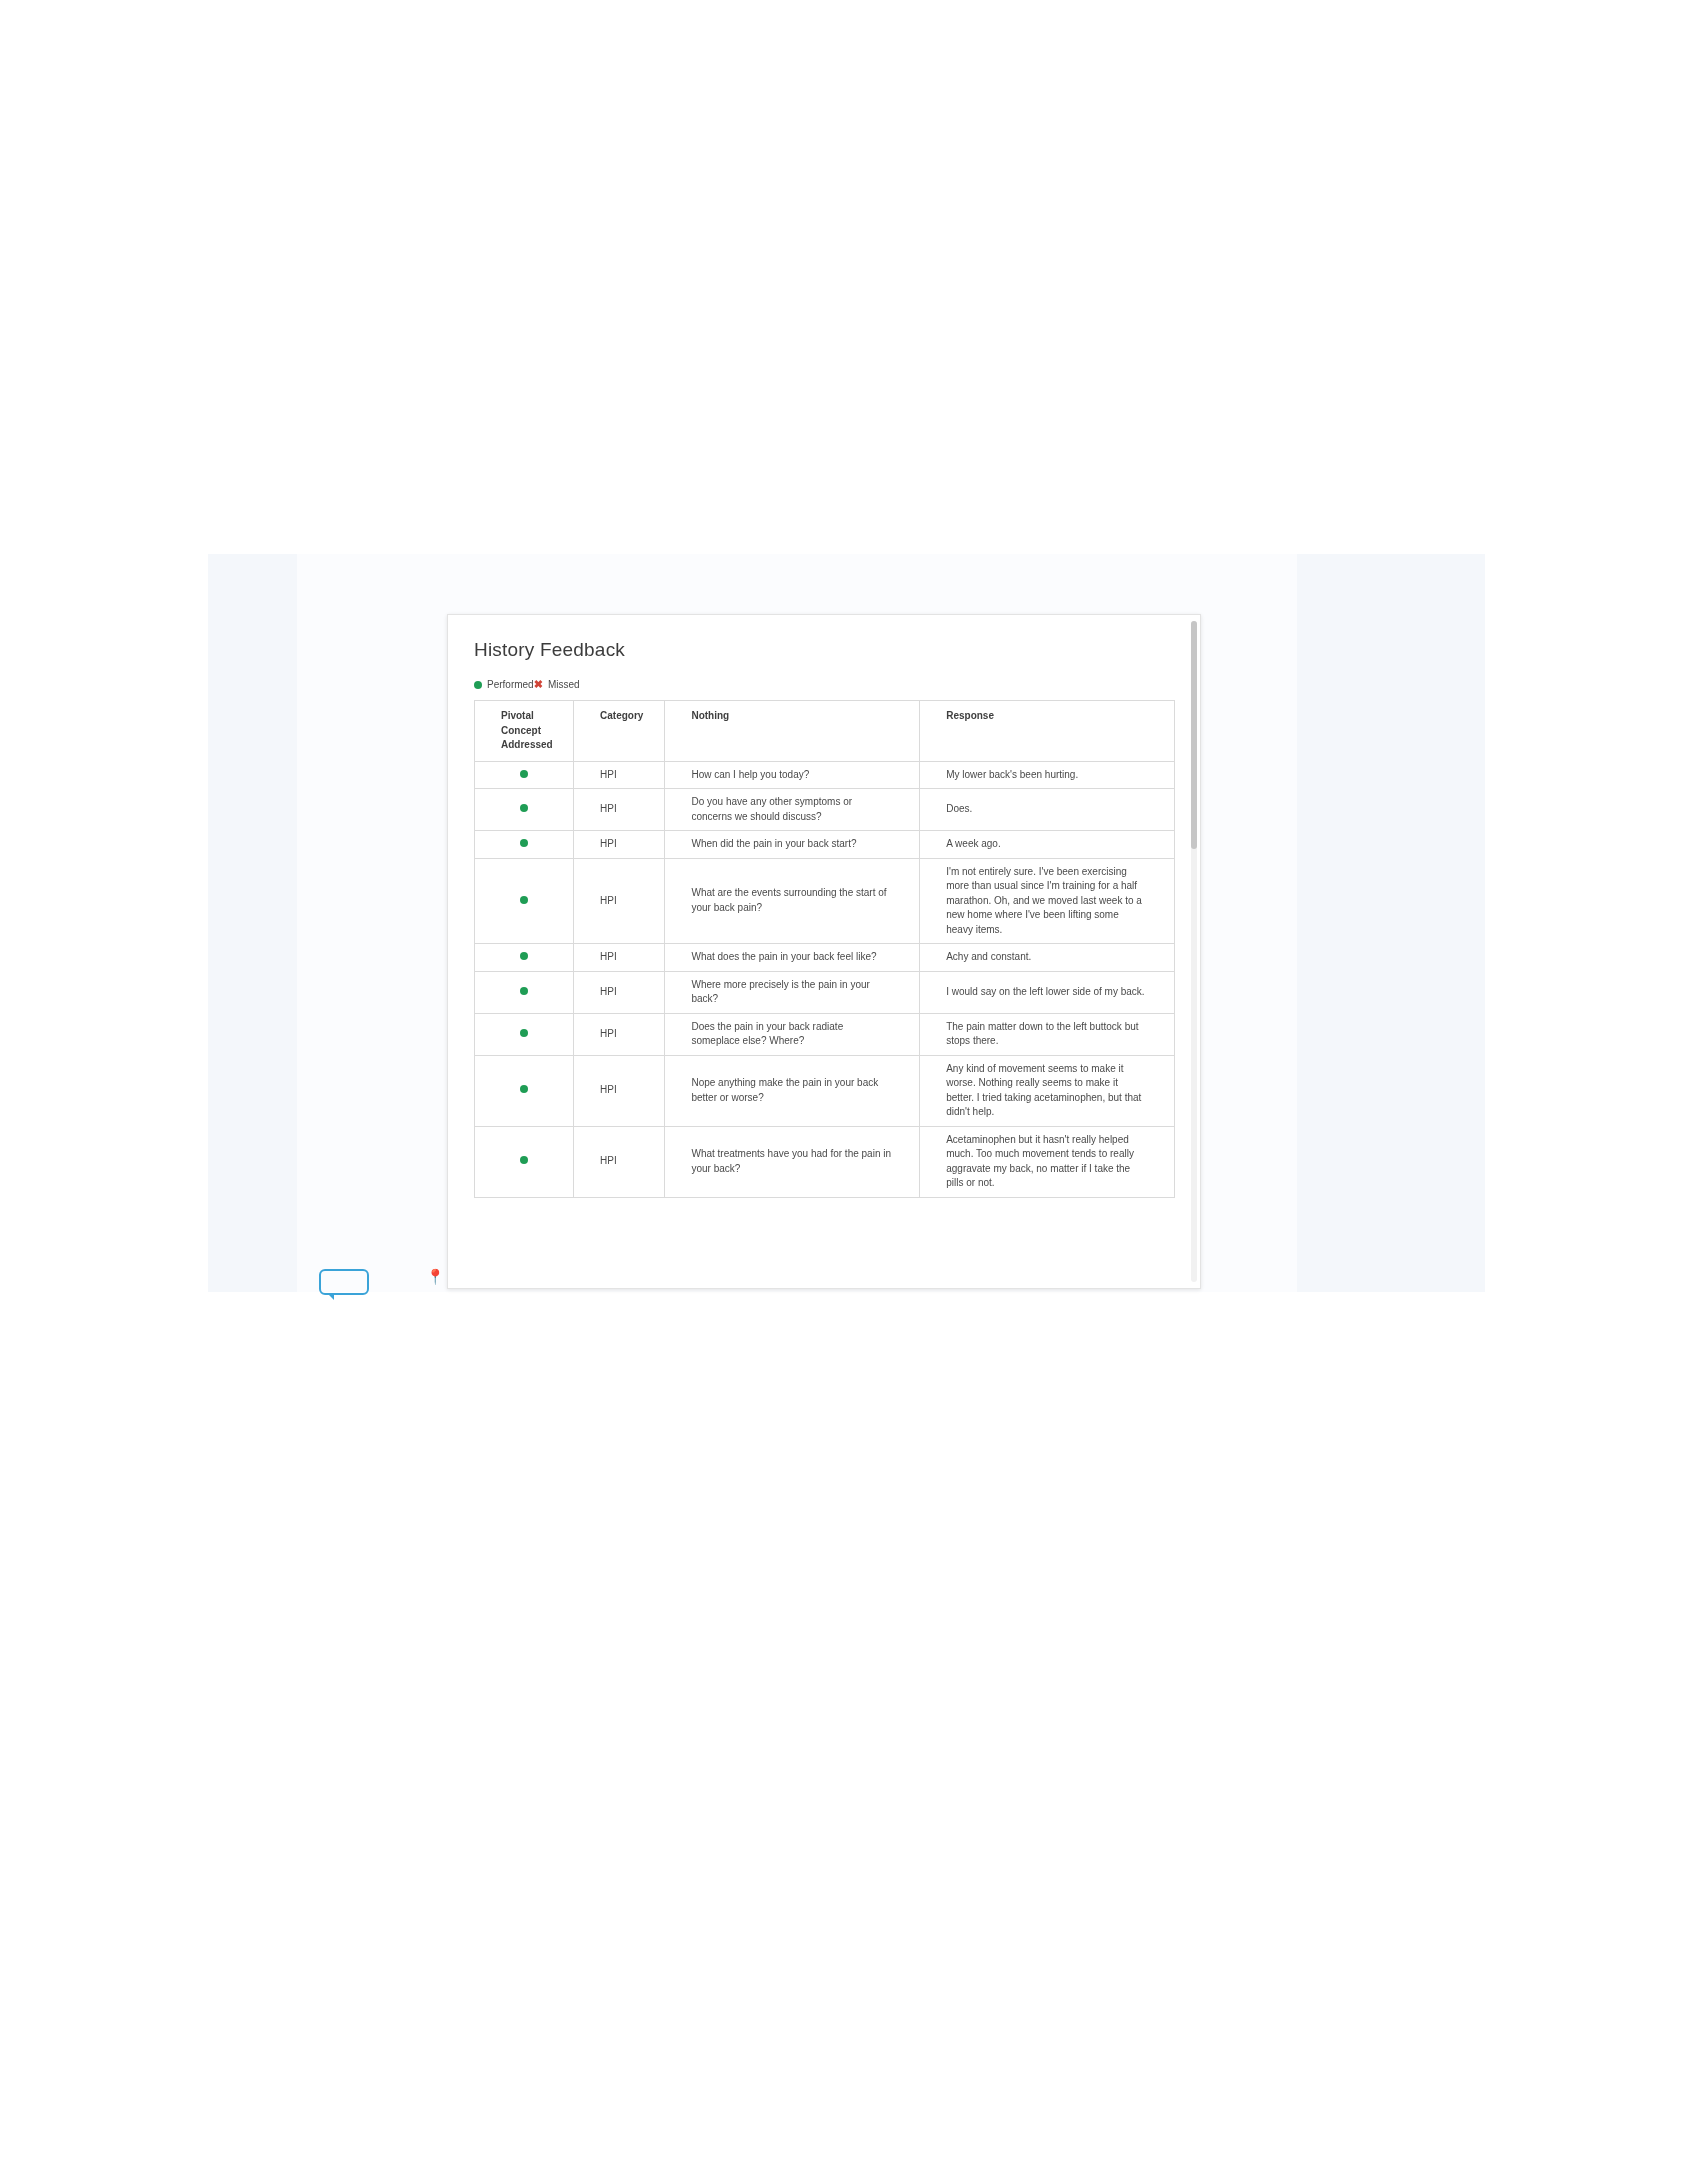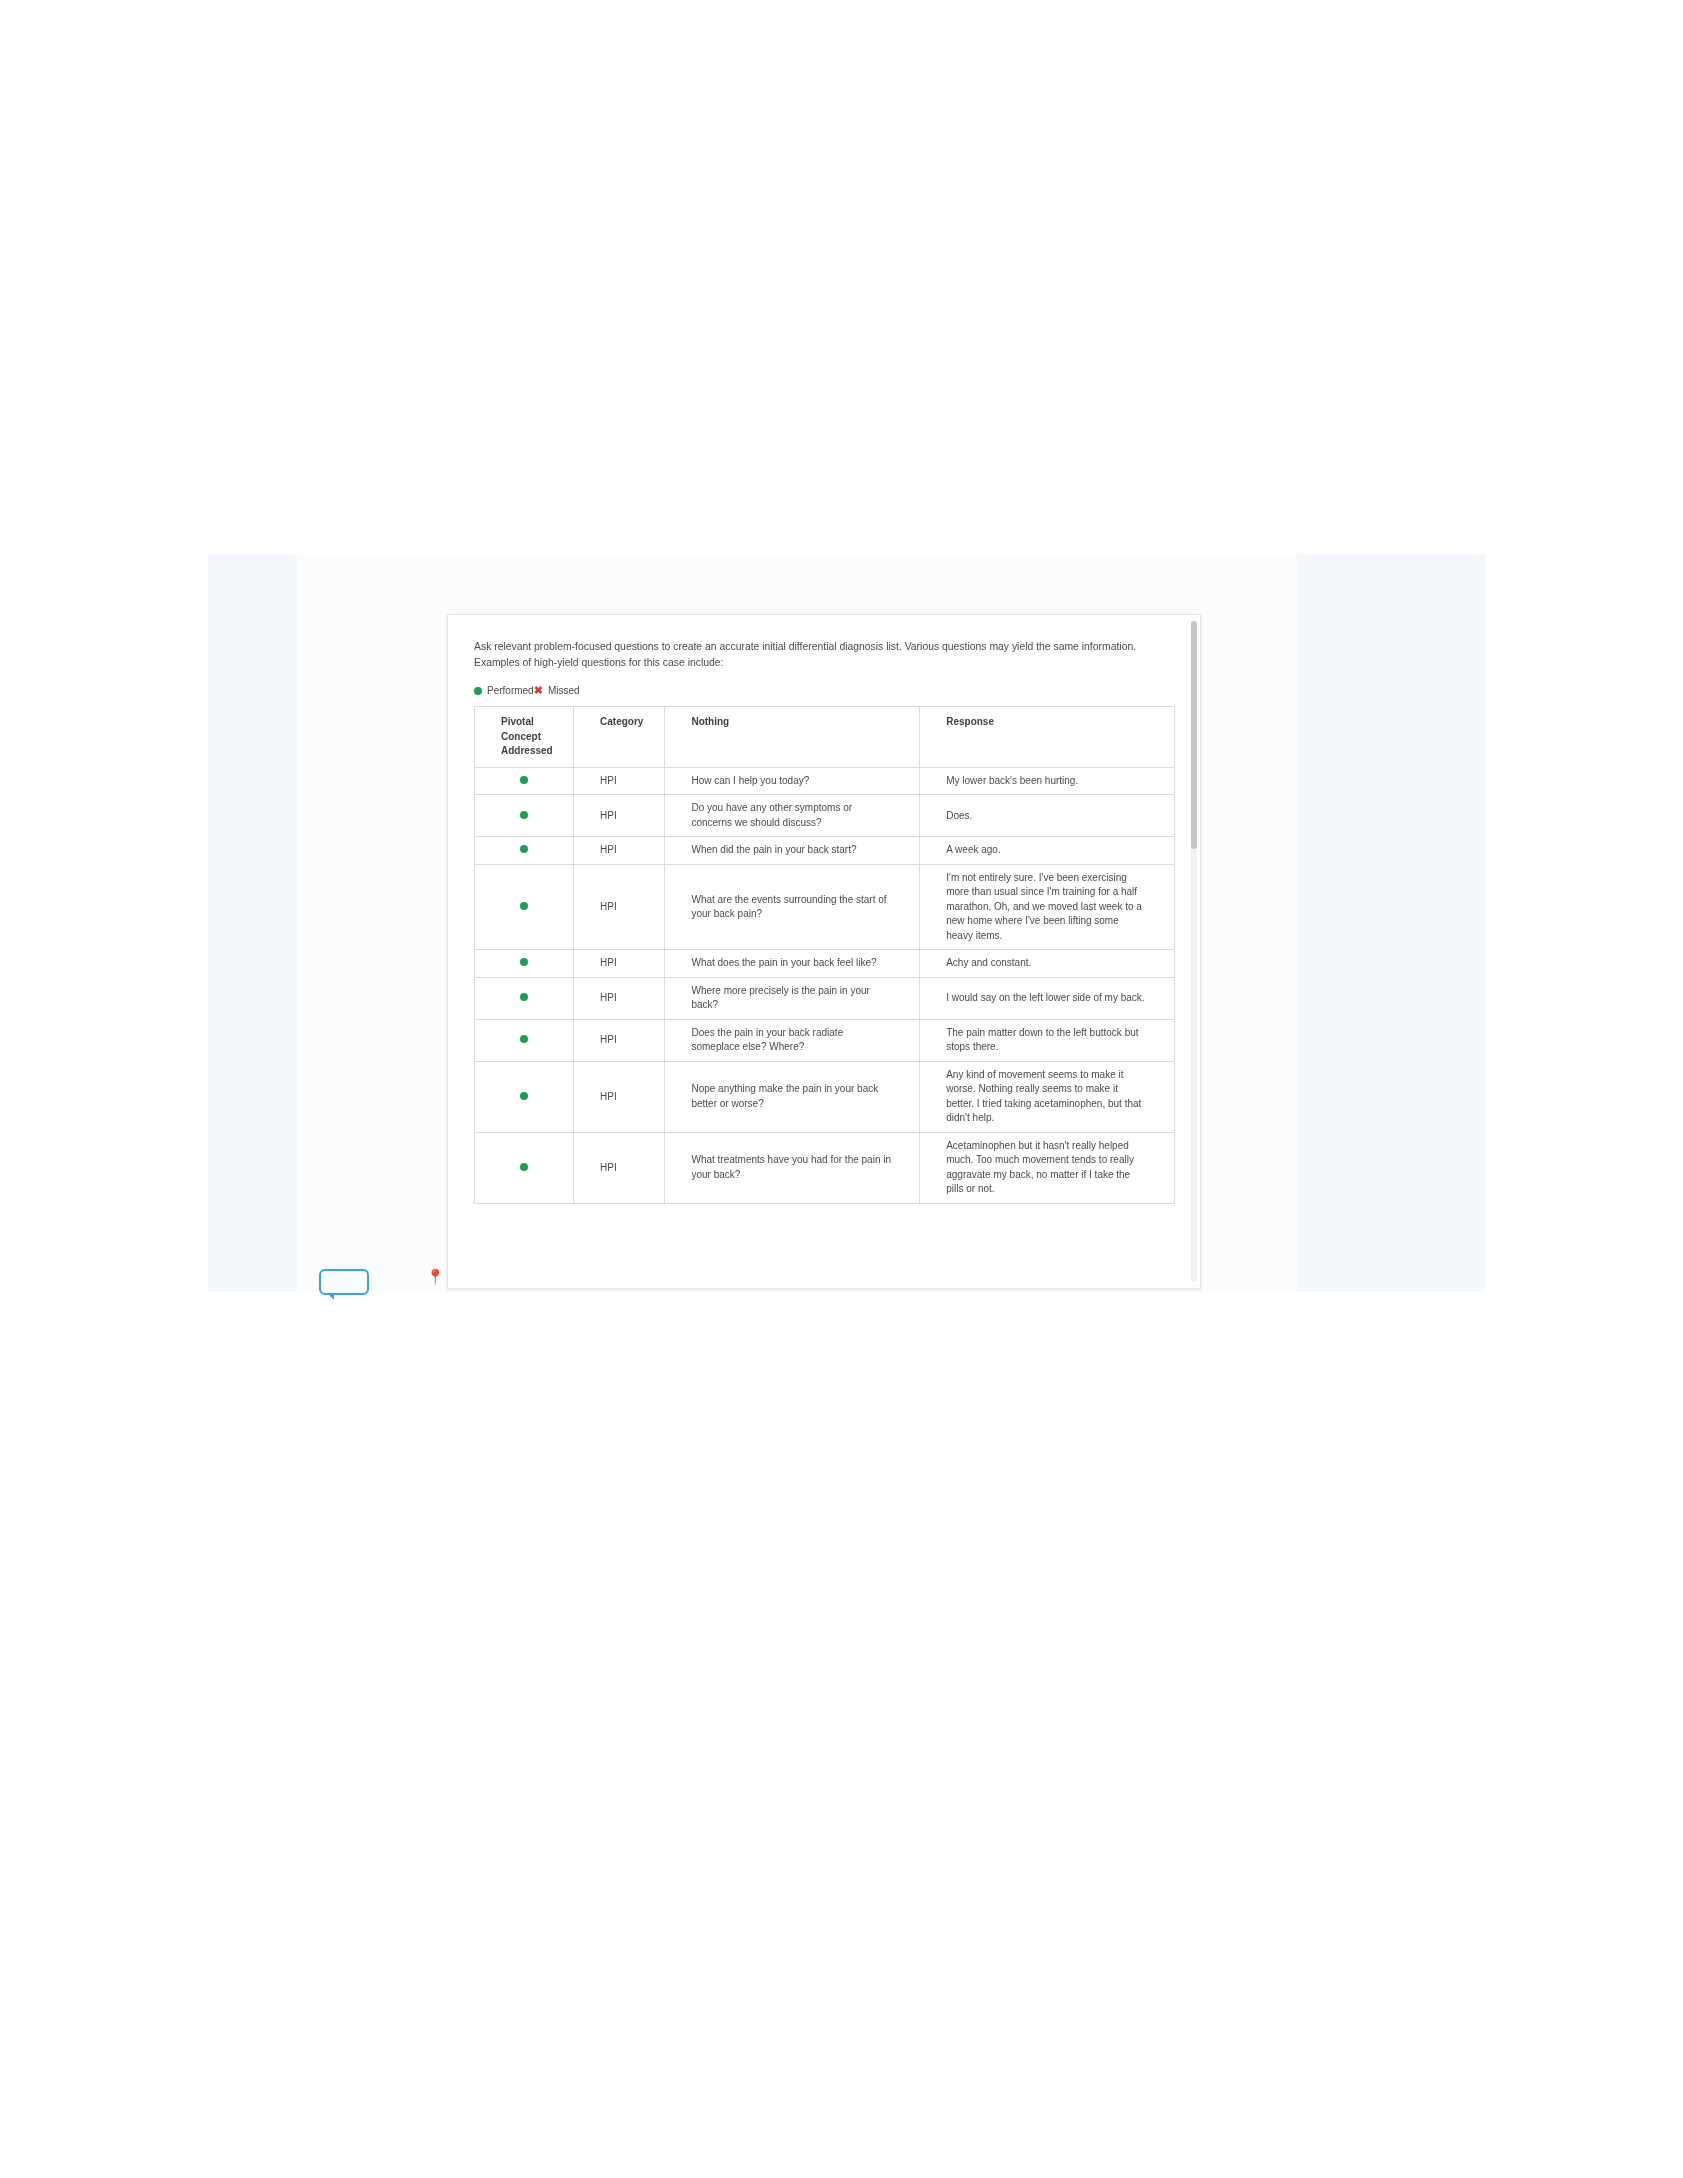--- a/index.html
+++ b/index.html
@@ -186,22 +186,22 @@
 <body>
 
 <div id="page">
 
   <div class="backdrop-band"></div>
   <div class="backdrop-band-inner"></div>
 
   <div class="modal">
     <div class="modal-inner">
 
-
-      <p class="intro">Ask relevant problem-focused questions to create an accurate initial differential diagnosis list. Various questions may yield the same information. Examples of high-yield questions for this case include:</p>
+      <h1 class="title">History Feedback</h1>
+
 
       <div class="legend">
         <div class="legend-item">
           <span class="dot-green"></span>
           <span>Performed</span>
         </div>
         <div class="legend-item">
           <span class="x-red">✖</span>
           <span>Missed</span>
         </div>

